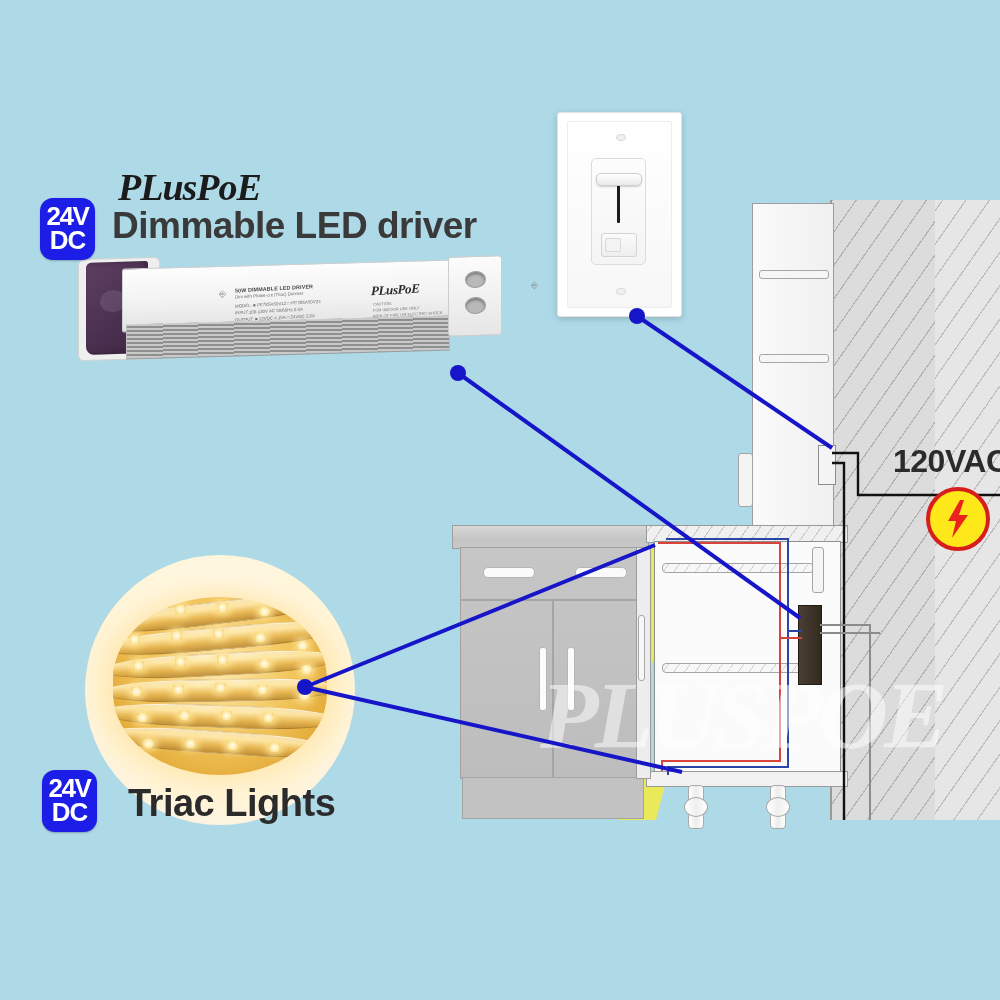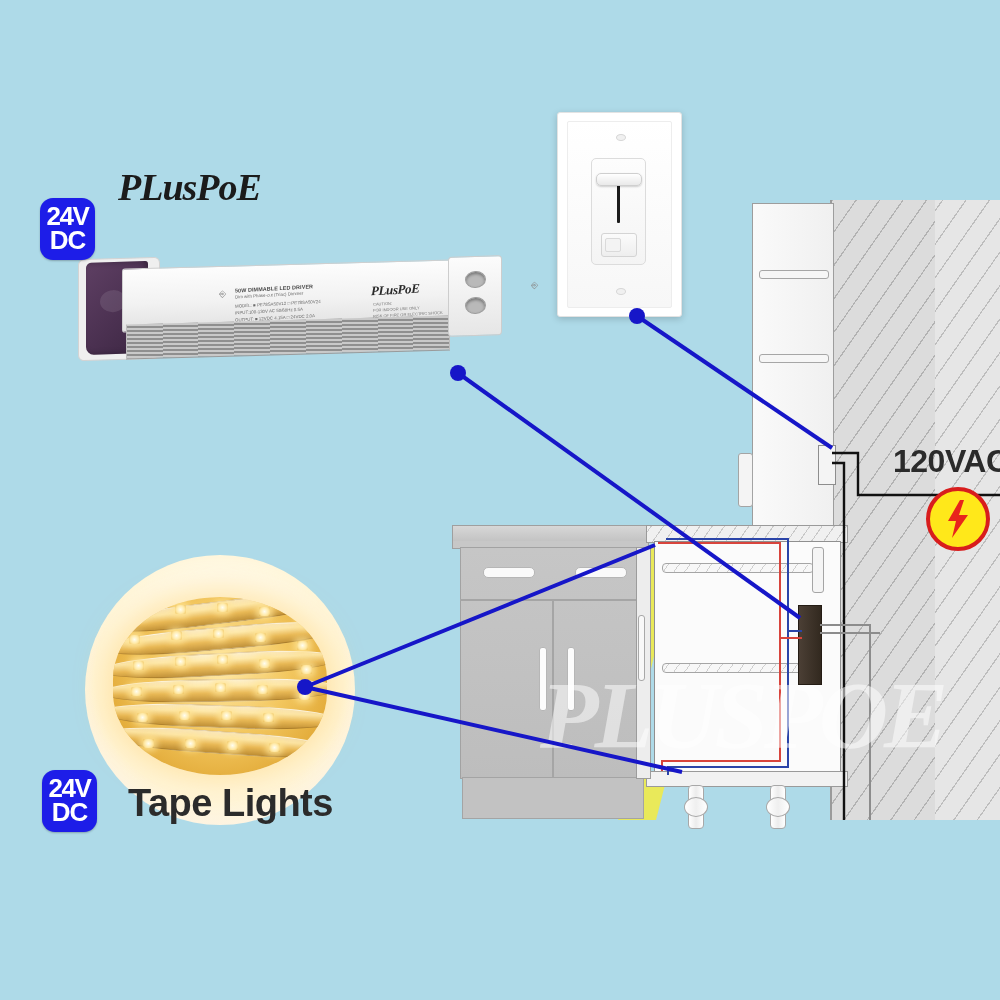--- a/index.html
+++ b/index.html
@@ -412,20 +412,21 @@
     </div>
   </div>
 
   <div class="abs" id="badge-driver">
     <div class="badge">
       <span class="v">24V</span>
       <span class="d">DC</span>
     </div>
   </div>
   <div class="abs" id="brand-word">PLusPoE</div>
+  <div class="abs title" id="driver-title">Dimmable LED driver</div>
 
   <div class="abs" id="driver-wrap">
     <div class="drv-capframe"></div>
     <div class="drv-cap"></div>
     <div class="drv-body">
       <div class="drv-diag">⎆</div>
       <div class="lbl lbl-title">50W DIMMABLE LED DRIVER</div>
       <div class="lbl lbl-sub">Dim with Phase-cut (Triac) Dimmer</div>
       <div class="lbl lbl-l1">MODEL:  ■ PE78SA50V12    □ PE78SA50V24</div>
       <div class="lbl lbl-l2">INPUT:100-130V AC  50/60Hz 0.5A</div>
@@ -488,21 +489,21 @@
       <div class="led" style="left:156px;top:146px"></div>
     </div>
   </div>
 
   <div class="abs" id="badge-tape">
     <div class="badge">
       <span class="v">24V</span>
       <span class="d">DC</span>
     </div>
   </div>
-  <div class="abs title" id="tape-title">Tape Lights</div>
+  <div class="abs title" id="tape-title">Triac Lights</div>
 
   <svg id="callouts" viewBox="0 0 1000 1000">
 
     <line x1="458" y1="373" x2="800" y2="618" stroke="#1616c8" stroke-width="4"></line>
     <circle cx="458" cy="373" r="8" fill="#1616c8"></circle>
 
     <line x1="637" y1="316" x2="832" y2="448" stroke="#1616c8" stroke-width="4"></line>
     <circle cx="637" cy="316" r="8" fill="#1616c8"></circle>
 
     <line x1="305" y1="687" x2="655" y2="545" stroke="#1616c8" stroke-width="4"></line>

